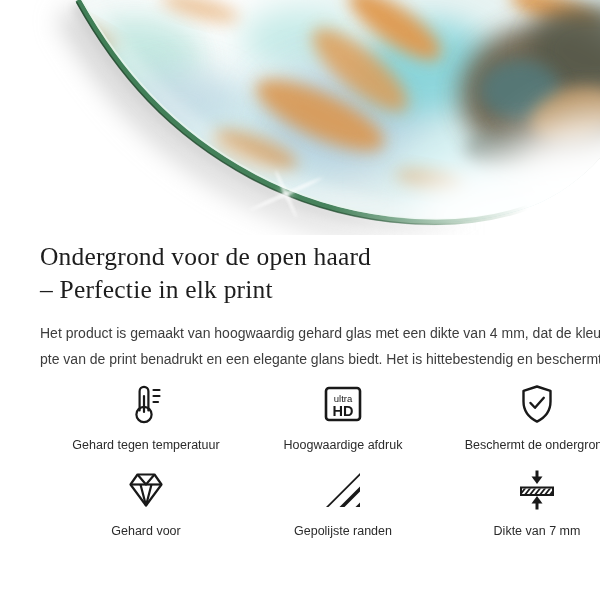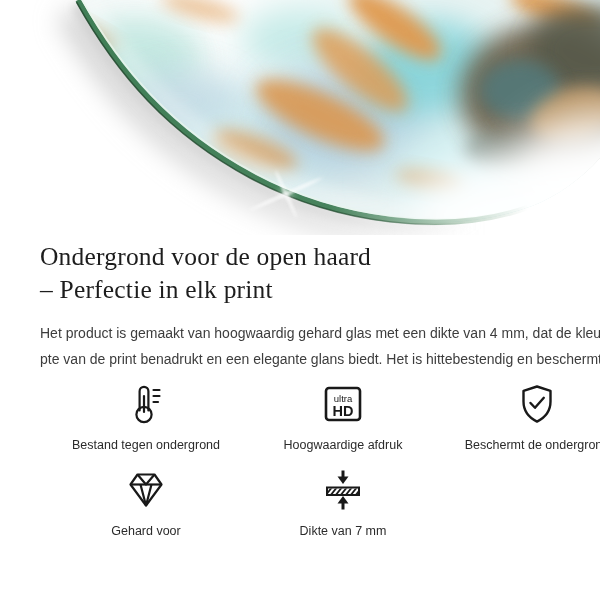--- a/index.html
+++ b/index.html
@@ -176,21 +176,21 @@
         <div class="icon-box">
           <svg class="ico" width="44" height="44" viewBox="0 0 44 44" stroke-linecap="round">
             <circle cx="20" cy="32.5" r="7.6"></circle>
             <path d="M15.6,28.5 V9.2 a4.4,4.4 0 0 1 8.8,0 V28.5"></path>
             <line x1="20" y1="14" x2="20" y2="30"></line>
             <line x1="29.5" y1="8" x2="35.5" y2="8"></line>
             <line x1="29.5" y1="14" x2="35.5" y2="14"></line>
             <line x1="29.5" y1="20" x2="34" y2="20"></line>
           </svg>
         </div>
-        <div class="label">Bestand tegen ondergrond</div>
+        <div class="label">Gehard tegen temperatuur</div>
       </div>
 
       <div class="feature">
         <div class="icon-box">
           <svg class="ico" width="44" height="44" viewBox="0 0 44 44">
             <rect x="5" y="6" width="34" height="32" rx="3" stroke-width="2.6"></rect>
             <text x="22" y="19.5" text-anchor="middle" font-size="9.5" font-family="Liberation Sans, sans-serif">ultra</text>
             <text x="22" y="33.5" text-anchor="middle" font-size="14.5" font-weight="bold" font-family="Liberation Sans, sans-serif">HD</text>
           </svg>
         </div>
@@ -212,20 +212,39 @@
           <svg class="ico" width="44" height="44" viewBox="0 0 44 44" stroke-width="2" stroke-linejoin="round">
             <path d="M6.5,16.5 L13.5,6.5 H30.5 L37.5,16.5 L22,37.5 Z"></path>
             <line x1="6.5" y1="16.5" x2="37.5" y2="16.5"></line>
             <path d="M13.5,6.5 L22,16.5 L30.5,6.5"></path>
             <path d="M16.5,16.5 L22,37.5 M27.5,16.5 L22,37.5"></path>
           </svg>
         </div>
         <div class="label">Gehard voor</div>
       </div>
 
+      <div class="feature">
+        <div class="icon-box">
+          <svg width="44" height="44" viewBox="0 0 44 44">
+            <defs>
+              <clipPath id="triClip">
+                  <path d="M5,39 L39,5 L39,39 Z"></path>
+                </clipPath>
+            </defs>
+            <g clip-path="url(#triClip)" stroke="#191919" stroke-width="3.5">
+              <line x1="3" y1="41" x2="41" y2="3"></line>
+              <line x1="11" y1="49" x2="49" y2="11"></line>
+              <line x1="19" y1="57" x2="57" y2="19"></line>
+              <line x1="27" y1="65" x2="65" y2="27"></line>
+              <line x1="35" y1="73" x2="73" y2="35"></line>
+            </g>
+          </svg>
+        </div>
+        <div class="label">Gepolijste randen</div>
+      </div>
 
       <div class="feature">
         <div class="icon-box">
           <svg width="44" height="44" viewBox="0 0 44 44">
             <defs>
               <clipPath id="barClip">
                   <rect x="7" y="20.5" width="30" height="5.5"></rect>
                 </clipPath>
             </defs>
             <rect x="6" y="19.5" width="32" height="7.5" fill="none" stroke="#191919" stroke-width="2"></rect>

